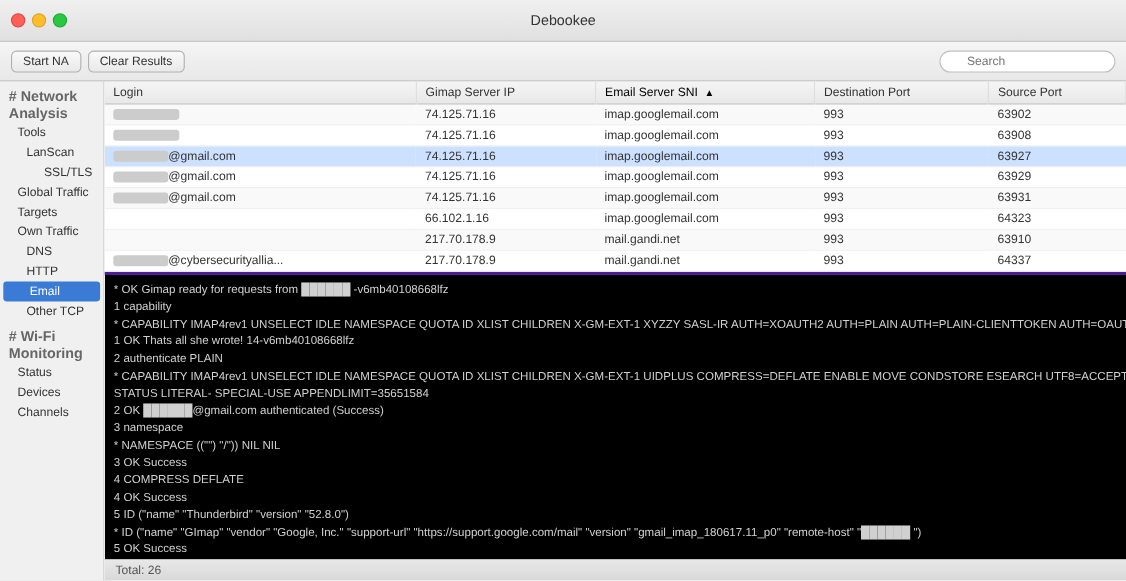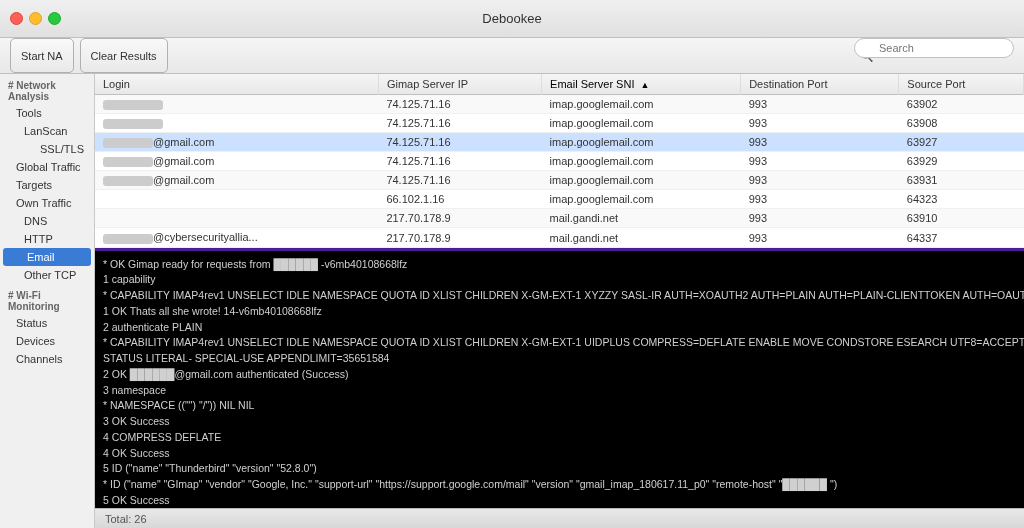--- a/index.html
+++ b/index.html
@@ -43,20 +43,21 @@
     .titlebar-title {
       font-size: 13px;
       font-weight: 500;
       color: #333;
     }
     
     .toolbar {
       background: linear-gradient(to bottom, #f5f5f5, #e8e8e8);
       height: 36px;
       display: flex;
+      align-items: center;
       padding: 0 10px;
       border-bottom: 1px solid #c0c0c0;
       gap: 6px;
       flex-shrink: 0;
     }
     .toolbar-btn {
       background: linear-gradient(to bottom, #f9f9f9, #e9e9e9);
       border: 1px solid #b0b0b0;
       border-radius: 5px;
       padding: 3px 10px;
@@ -98,21 +99,21 @@
     .sidebar {
       width: 95px;
       background: #f0f0f0;
       border-right: 1px solid #c8c8c8;
       display: flex;
       flex-direction: column;
       overflow-y: auto;
       flex-shrink: 0;
     }
     .sidebar-section-header {
-      font-size: 10px;
+      font-size: 13px;
       font-weight: 700;
       color: #666;
       padding: 6px 8px 2px;
       text-transform: none;
     }
     .sidebar-item {
       padding: 3px 8px 3px 16px;
       font-size: 11px;
       color: #333;
       cursor: pointer;

